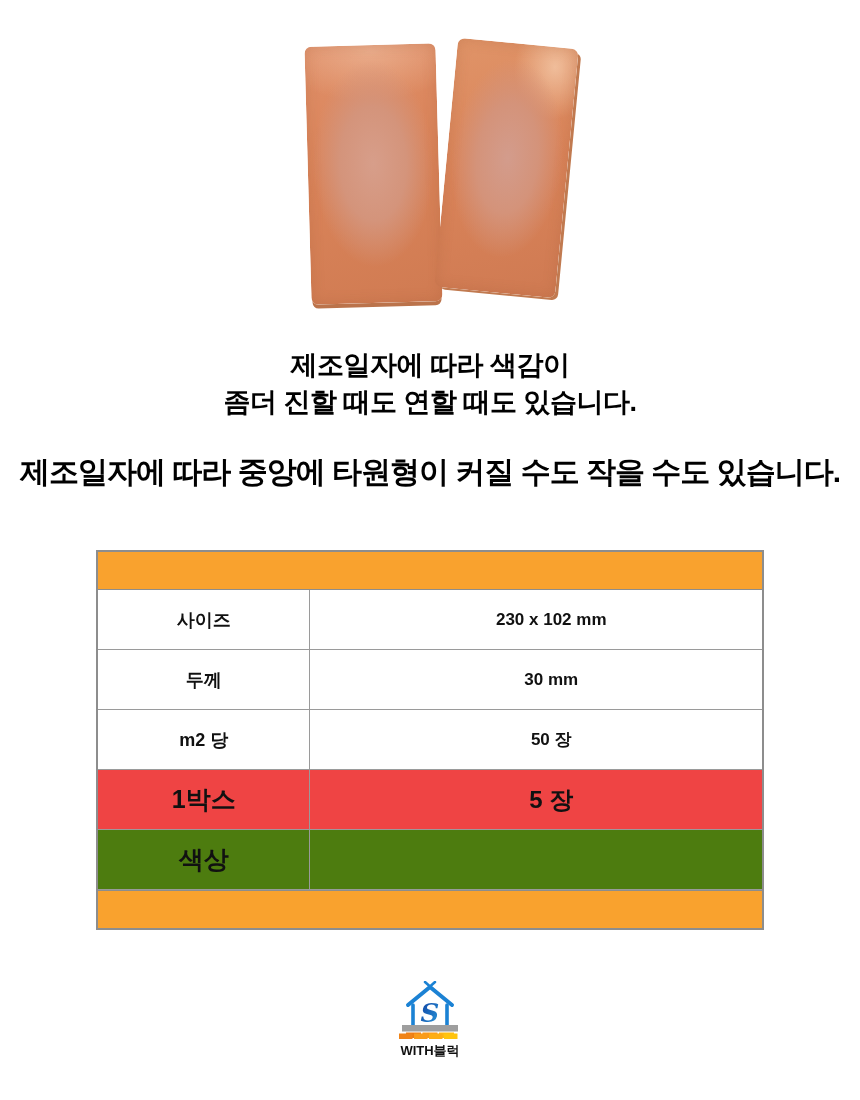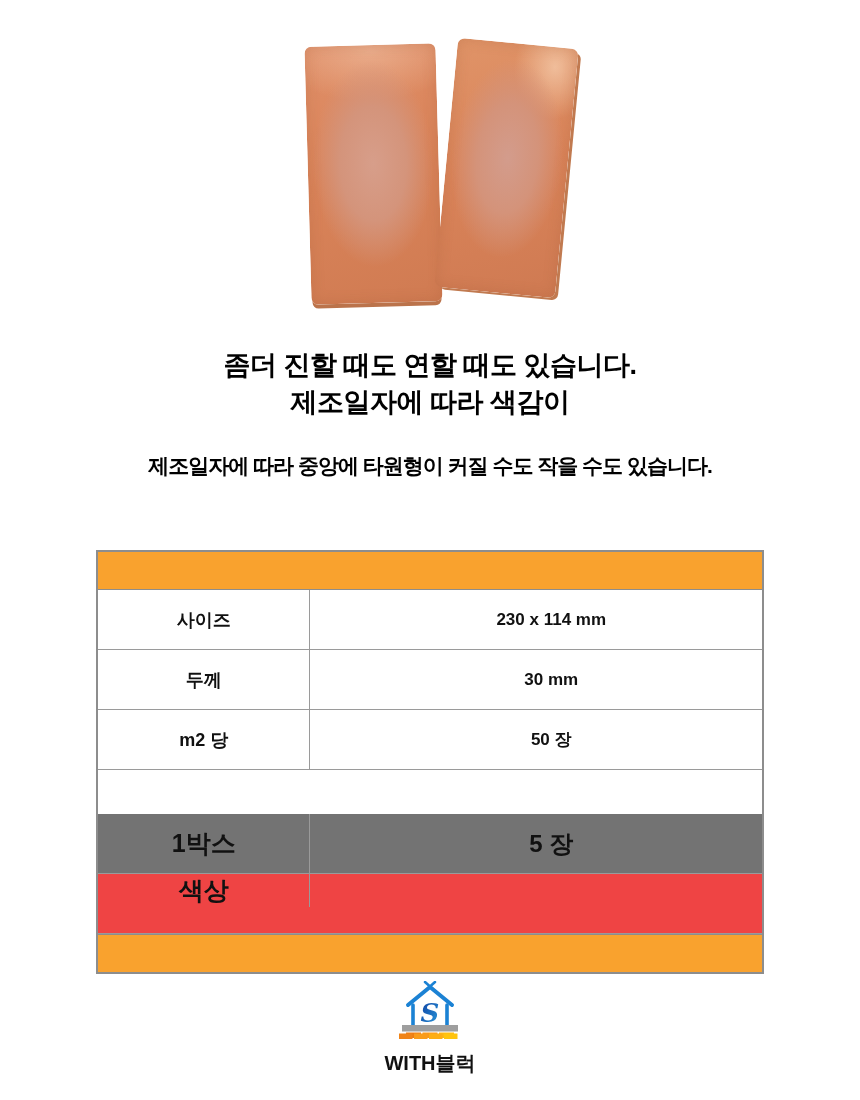--- a/index.html
+++ b/index.html
@@ -25,78 +25,78 @@
       radial-gradient(46% 40% at 50% 46%, #d39c8c 0%, #d4937a 55%, rgba(212,148,124,0) 100%),
       radial-gradient(45% 28% at 82% 8%, rgba(255,228,200,0.55) 0%, rgba(255,228,200,0) 75%),
       linear-gradient(160deg, #e09468 0%, #d98359 50%, #cf7a52 100%);
     box-shadow: 4px 3px 0 -1px #c17a50, inset 0 0 14px rgba(150,80,45,0.22);
   }
 
   
   .caption-a { position:absolute; left:0; top:347px; width:860px; text-align:center;
     font-size:27px; line-height:37px; font-weight:800; color:#000; letter-spacing:-0.5px; }
   .caption-b { position:absolute; left:0; top:452px; width:860px; text-align:center;
-    font-size:21px; font-weight:800; color:#000; letter-spacing:-1px; }
+    font-size:30px; font-weight:800; color:#000; letter-spacing:-1px; }
 
   
   .spec-table { position:absolute; left:96px; top:550px; width:668px; border:2px solid #8d8d8d; background:#fff; }
   .band { height:38px; }
   .band-top { border-bottom:1px solid #8d8d8d; }
   .band-bottom { border-top:1px solid #8d8d8d; }
   .spec-row { display:flex; height:60px; border-bottom:1px solid #9a9a9a;gap:30px; }
   .spec-row:last-of-type { border-bottom:none; }
   .spec-label { width:32%; border-right:1px solid #9a9a9a; display:flex; align-items:center; justify-content:center;
     font-size:18px; font-weight:800; color:#111; }
   .spec-value { flex:1; display:flex; align-items:center; justify-content:center;
     font-size:17px; font-weight:700; color:#111; }
   .spec-row.em .spec-label { font-size:25px; }
   .spec-row.em .spec-value { font-size:24px; font-weight:800; }
 
   
   .logo-block { position:absolute; left:0; top:981px; width:860px; text-align:center; }
   .logo-icon { display:block; margin:0 auto; }
-  .brand-name { margin-top:10px; font-size:20px; font-weight:800; color:#111; letter-spacing:0; }
+  .brand-name { margin-top:2px; font-size:13px; font-weight:800; color:#111; letter-spacing:0; }
 </style>
 </head>
 <body>
 
 <div class="page">
 
   <div class="photo-wrap">
     <div class="brick brick-left"></div>
     <div class="brick brick-right"></div>
   </div>
 
   <div class="caption-a">
+    <div>제조일자에 따라 색감이</div>
     <div>좀더 진할 때도 연할 때도 있습니다.</div>
-    <div>제조일자에 따라 색감이</div>
   </div>
 
   <div class="caption-b">제조일자에 따라 중앙에 타원형이 커질 수도 작을 수도 있습니다.</div>
 
   <div class="spec-table">
     <div class="band band-top" style="background:#F9A22E;"></div>
 
     <div class="spec-row">
       <div class="spec-label">사이즈</div>
-      <div class="spec-value">230 x 114 mm</div>
+      <div class="spec-value">230 x 102 mm</div>
     </div>
     <div class="spec-row">
       <div class="spec-label">두께</div>
       <div class="spec-value">30 mm</div>
     </div>
     <div class="spec-row">
       <div class="spec-label">m2 당</div>
       <div class="spec-value">50 장</div>
     </div>
-    <div class="spec-row em" style="background:#737373;margin-top:44px;">
+    <div class="spec-row em" style="background:#ef4444;">
       <div class="spec-label">1박스</div>
       <div class="spec-value">5 장</div>
     </div>
-    <div class="spec-row em" style="background:#ef4444;flex-direction:column;">
+    <div class="spec-row em" style="background:#4d7c0f;">
       <div class="spec-label">색상</div>
     </div>
 
     <div class="band band-bottom" style="background:#F9A22E;"></div>
   </div>
 
   <div class="logo-block">
     <svg class="logo-icon" width="64" height="58" viewBox="0 0 64 58">
       <defs>
         <linearGradient id="sg" x1="0" y1="0" x2="1" y2="1">

